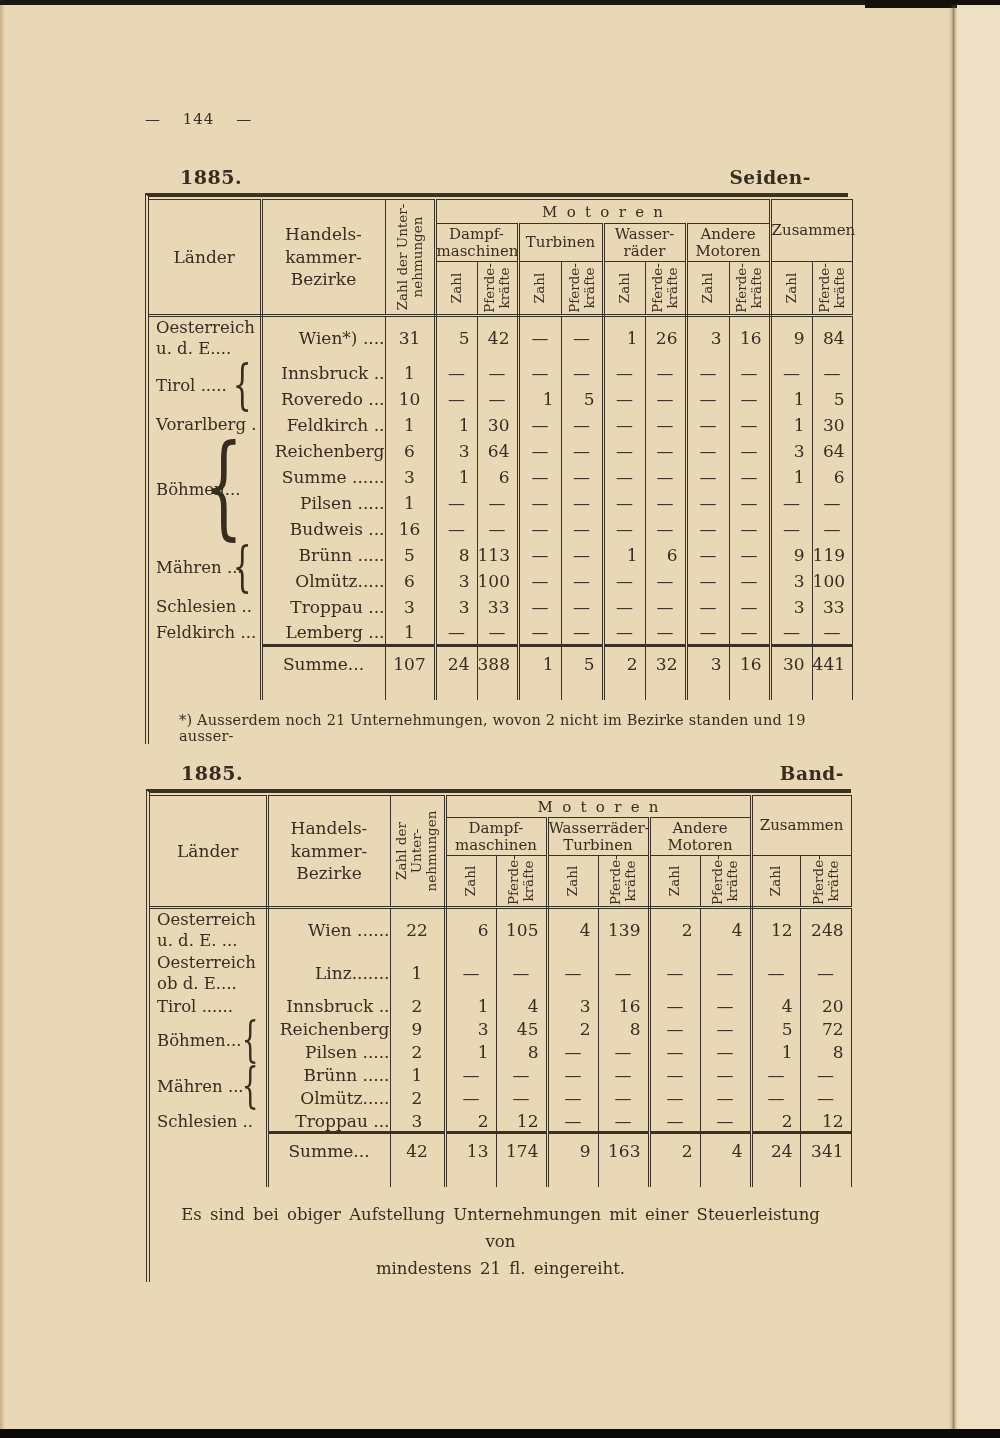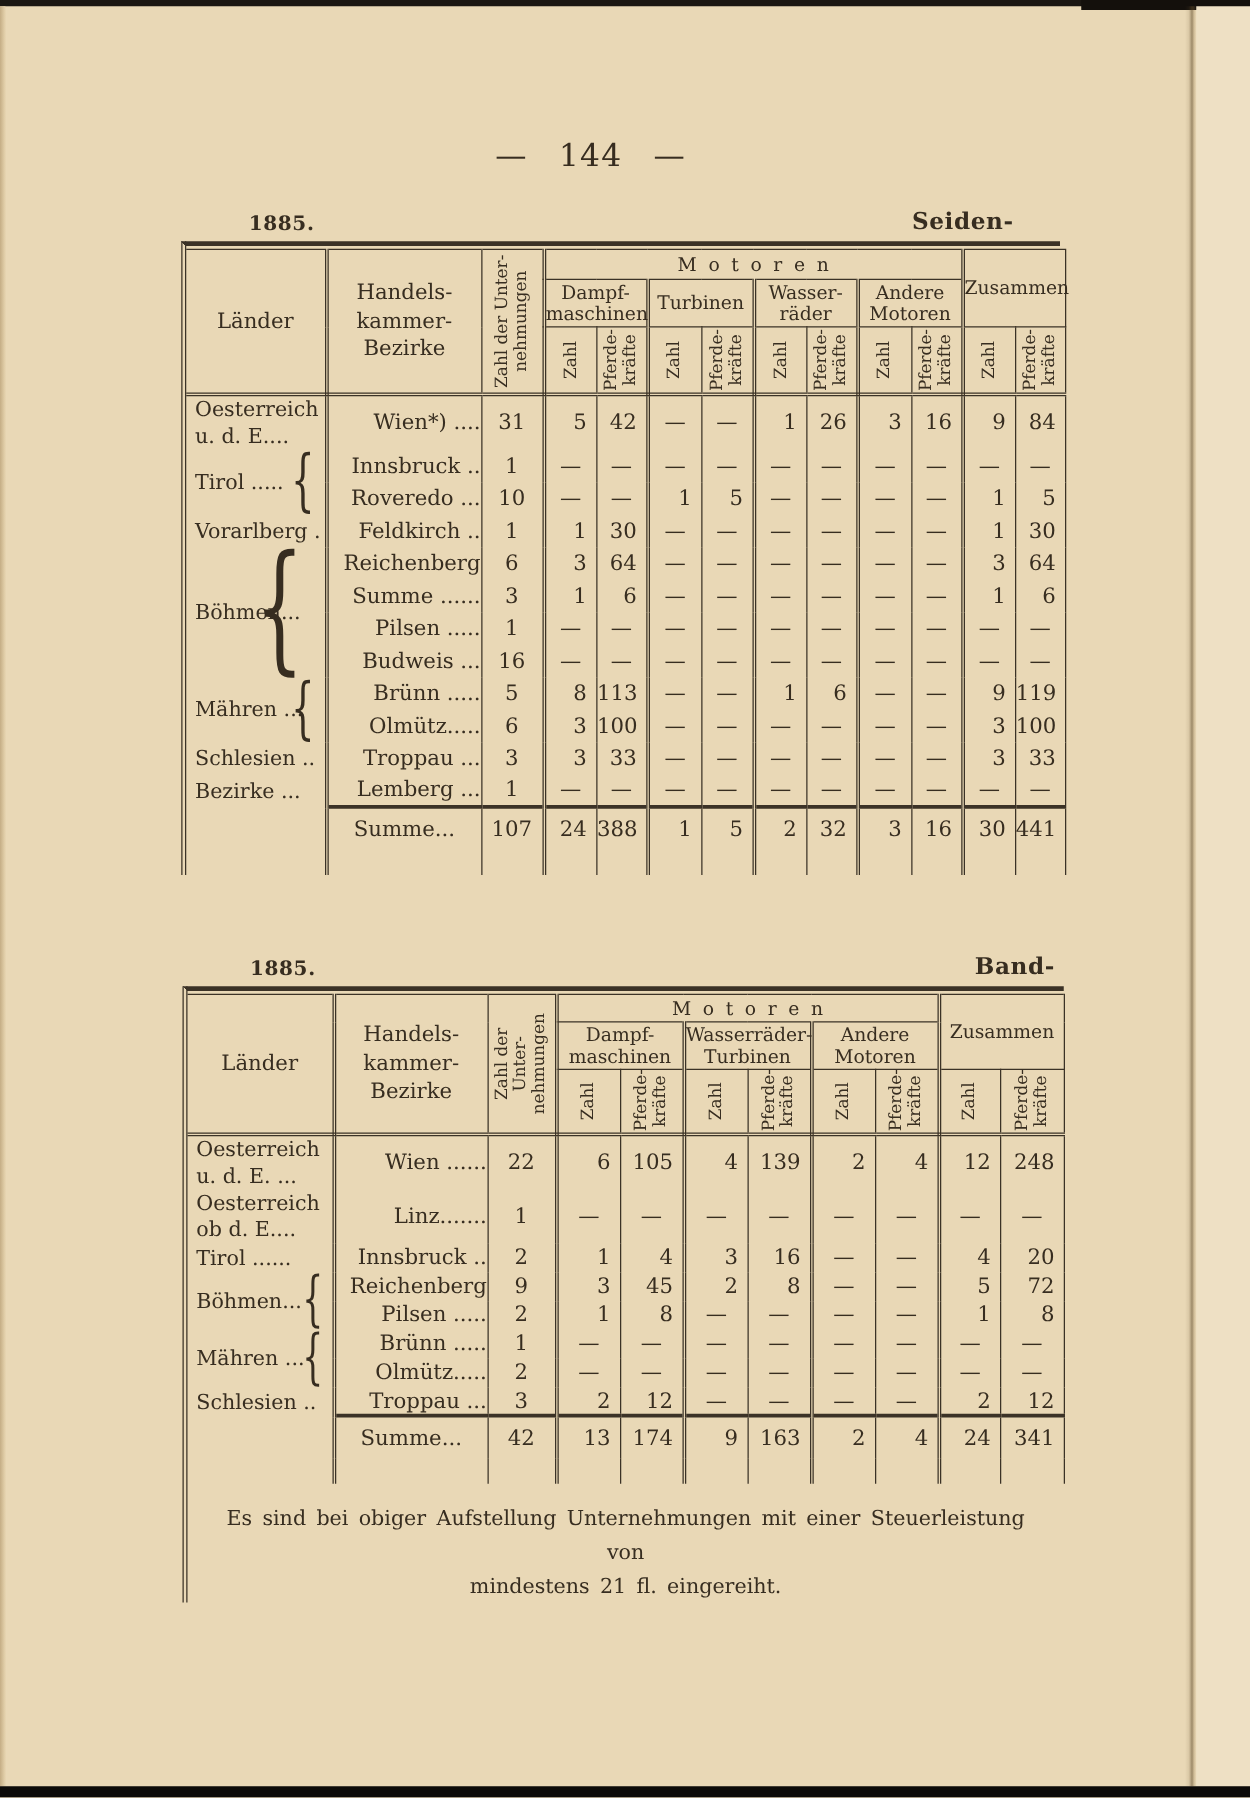--- a/index.html
+++ b/index.html
@@ -17,28 +17,28 @@
   
   .top-band{position:absolute;top:0;left:0;right:0;height:5px;background:#1b1712;}
   .top-band-right{position:absolute;top:0;right:0;width:135px;height:8px;background:#14100c;}
   .bottom-band{position:absolute;bottom:0;left:0;right:0;height:9px;background:#0c0a08;}
   .right-area{position:absolute;top:5px;bottom:9px;left:957px;right:0;background:var(--paper-right);}
   .fold-crease{position:absolute;top:5px;bottom:9px;left:948px;width:9px;
     background:linear-gradient(90deg,rgba(104,82,47,0) 0%,rgba(104,82,47,.12) 35%,rgba(92,71,38,.55) 62%,rgba(140,112,66,.28) 80%,rgba(104,82,47,0) 100%);}
   .left-edge{position:absolute;top:5px;bottom:9px;left:0;width:5px;
     background:linear-gradient(90deg,#c4ad85,#e0cda7 70%,rgba(224,205,167,0));}
 
-  .page-number{position:absolute;top:110px;left:145px;width:655px;text-align:center;
-    font-size:25px;word-spacing:16px;letter-spacing:1px;}
+  .page-number{position:absolute;top:110px;left:145px;width:655px;
+    font-size:15px;word-spacing:16px;letter-spacing:1px;}
 
   .block{position:absolute;}
   #block-seiden{left:145px;top:156px;width:703px;}
   #block-band{left:146px;top:752px;width:705px;}
   .block-head{position:relative;height:37px;}
-  .block-head .year{position:absolute;left:54px;bottom:5px;font-weight:bold;font-size:16px;letter-spacing:.5px;}
+  .block-head .year{position:absolute;left:35px;bottom:5px;font-weight:bold;font-size:19px;letter-spacing:.5px;}
   .block-head .side{position:absolute;bottom:5px;font-weight:bold;font-size:18.5px;letter-spacing:.5px;}
   #block-seiden .side{right:37px;}
   #block-band .side{right:7px;}
 
   .frame{border-left:4px double var(--line);border-top:4px solid var(--line);}
 
   table.grid{border-collapse:collapse;table-layout:fixed;margin-top:2px;border-top:1px solid var(--line);}
   .t1{width:699px;}
   .t2{width:701px;}
   .grid th,.grid td{padding:0;font-weight:normal;vertical-align:middle;text-align:center;overflow:visible;}
@@ -337,21 +337,21 @@
                 <td class="val ss dash">—</td>
                 <td class="val sd dash">—</td>
                 <td class="val ss dash">—</td>
                 <td class="val sd dash">—</td>
                 <td class="val ss dash">—</td>
                 <td class="val sd dash">—</td>
                 <td class="val ss">3</td>
                 <td class="val ss">33</td>
               </tr>
               <tr>
-                <td class="land sd" rowspan="1"><span class="land-label multi">Bezirke ...</span></td>
+                <td class="land sd" rowspan="1"><span class="land-label multi">Feldkirch ...</span></td>
                 <td class="bezirk ss">Lemberg ...</td>
                 <td class="unt sd">1</td>
                 <td class="val ss dash">—</td>
                 <td class="val sd dash">—</td>
                 <td class="val ss dash">—</td>
                 <td class="val sd dash">—</td>
                 <td class="val ss dash">—</td>
                 <td class="val sd dash">—</td>
                 <td class="val ss dash">—</td>
                 <td class="val sd dash">—</td>
@@ -384,20 +384,21 @@
                 <td class="ss"></td>
                 <td class="sd"></td>
                 <td class="ss"></td>
                 <td class="sd"></td>
                 <td class="ss"></td>
                 <td class="ss"></td>
               </tr>
             </tbody>
           </table>
         </div>
+      <p class="note-left">*) Ausserdem noch 21 Unternehmungen, wovon 2 nicht im Bezirke standen und 19 ausser-</p>
     </div>
   </section>
 
   <section class="block" id="block-band">
     <div class="block-head">
       <span class="year">1885.</span>
       <span class="side">Band-</span>
     </div>
     <div class="frame">
       <div id="mount-1">

